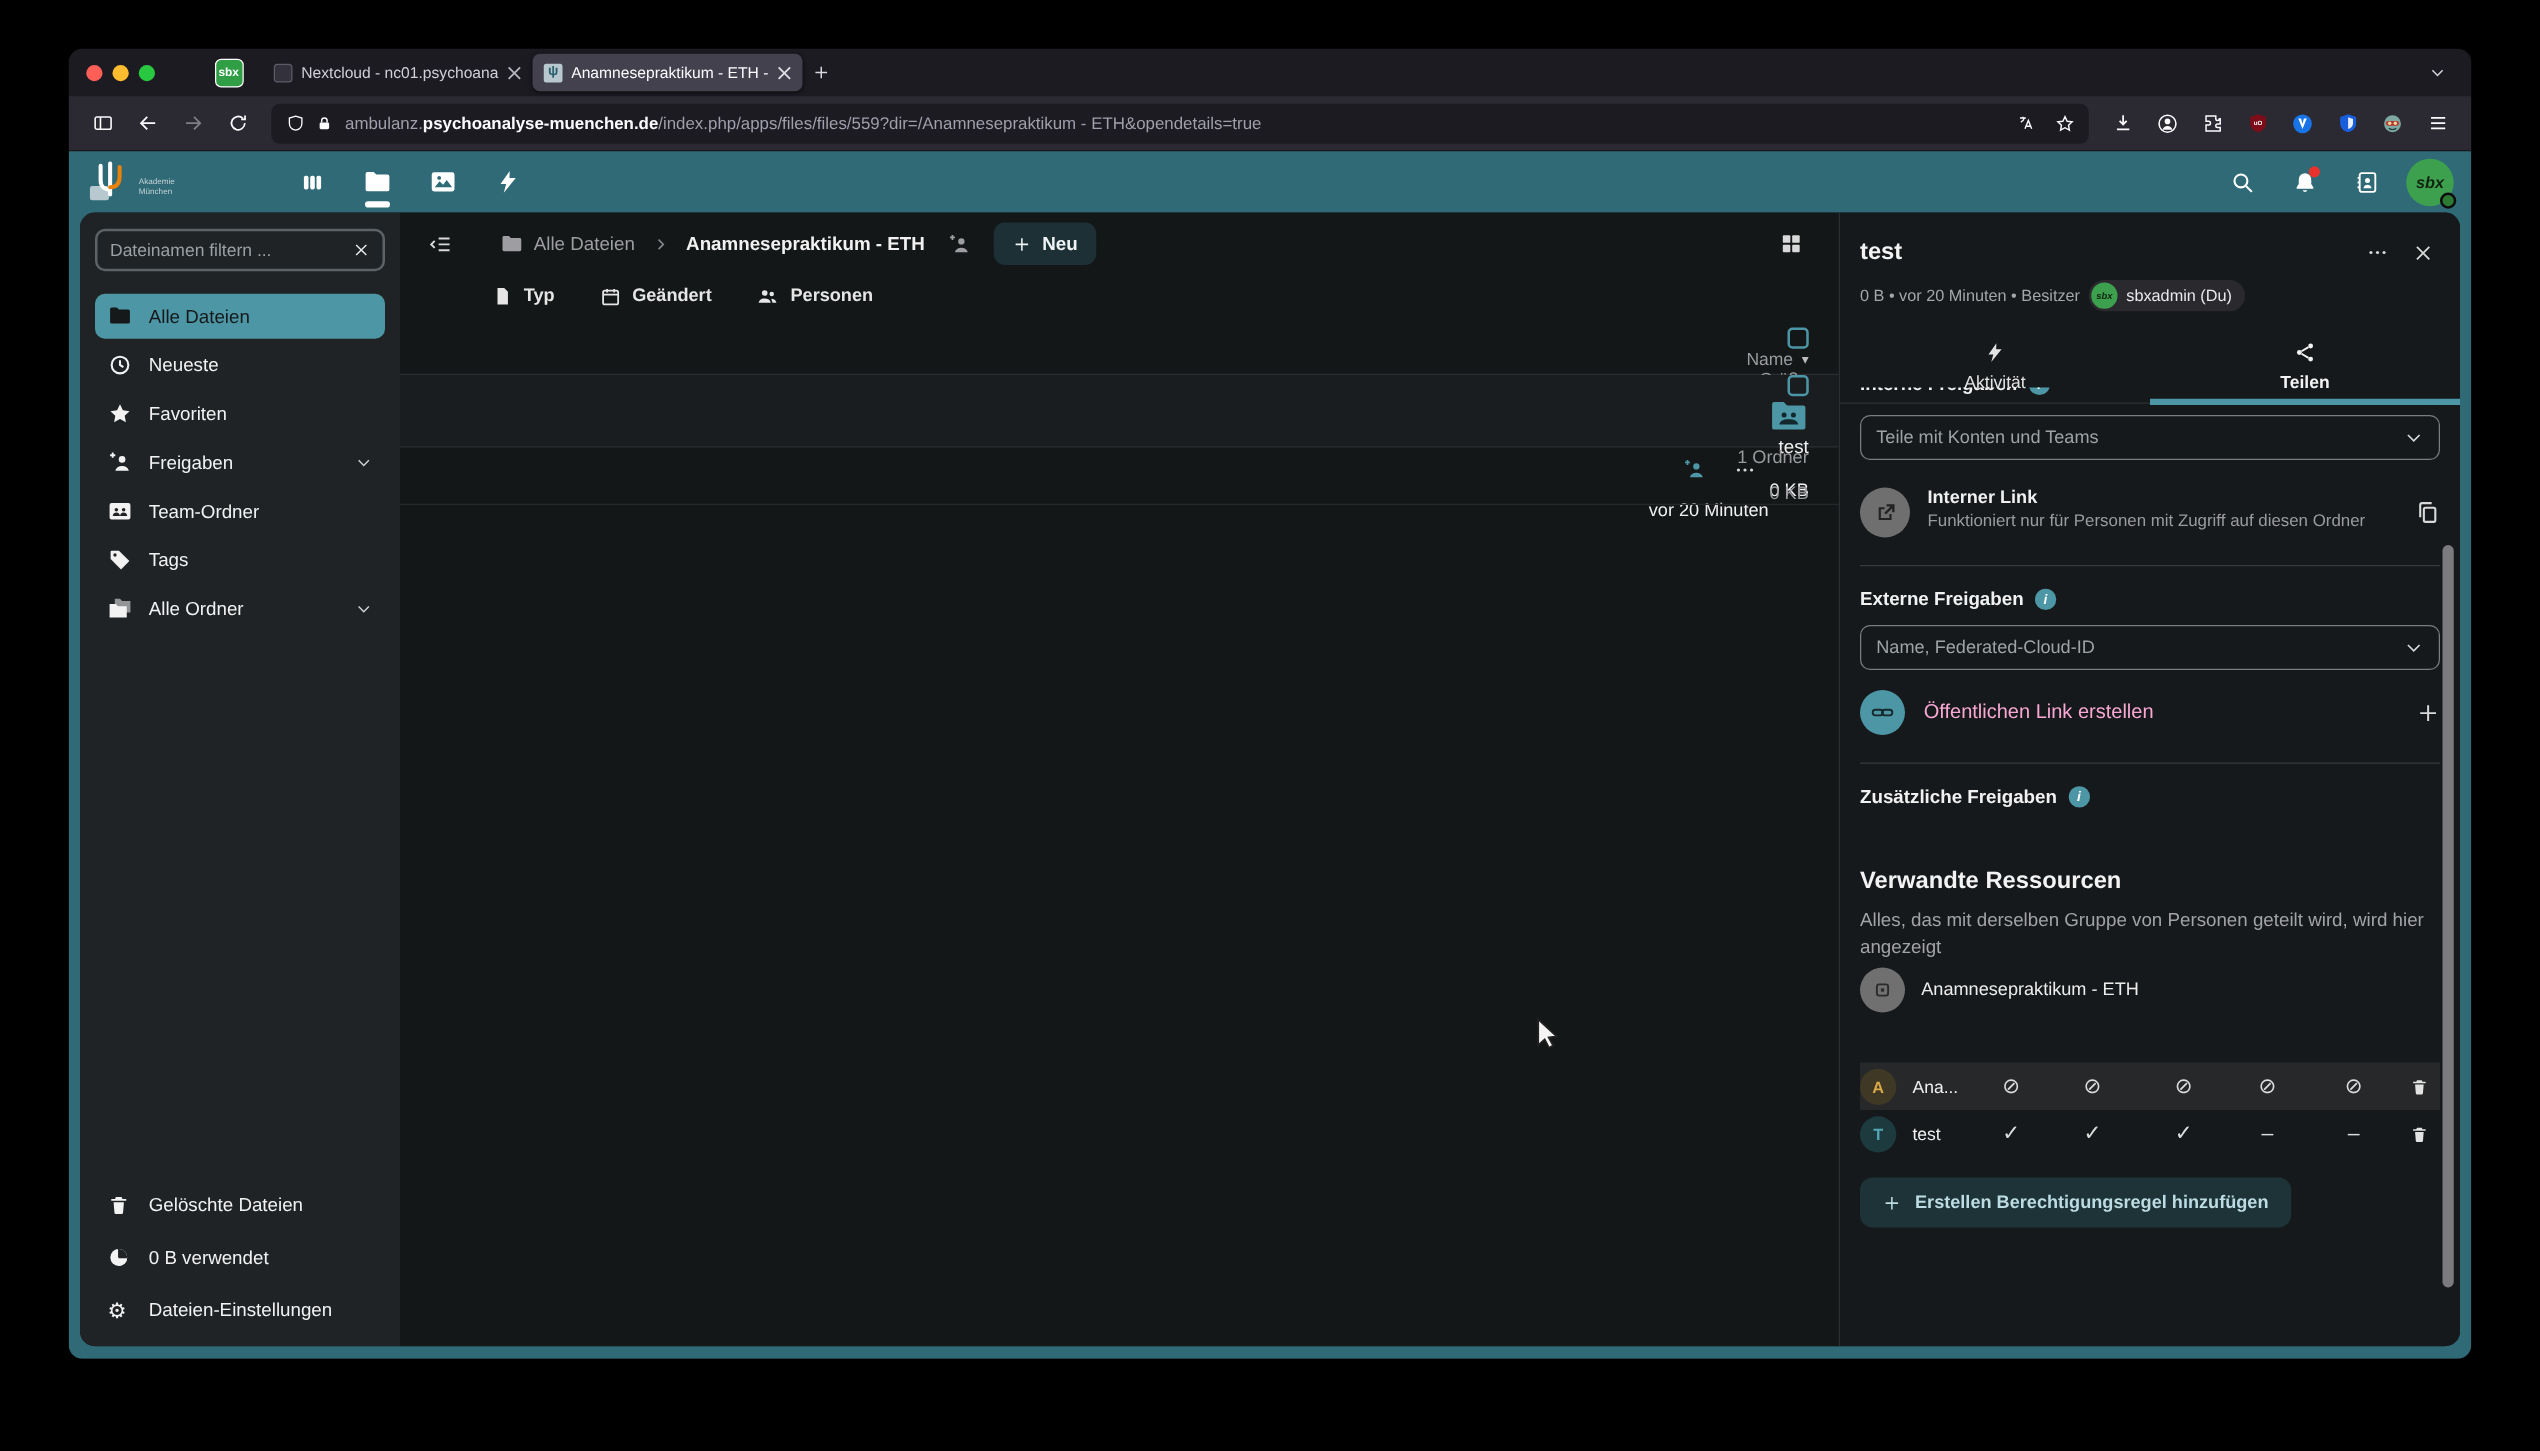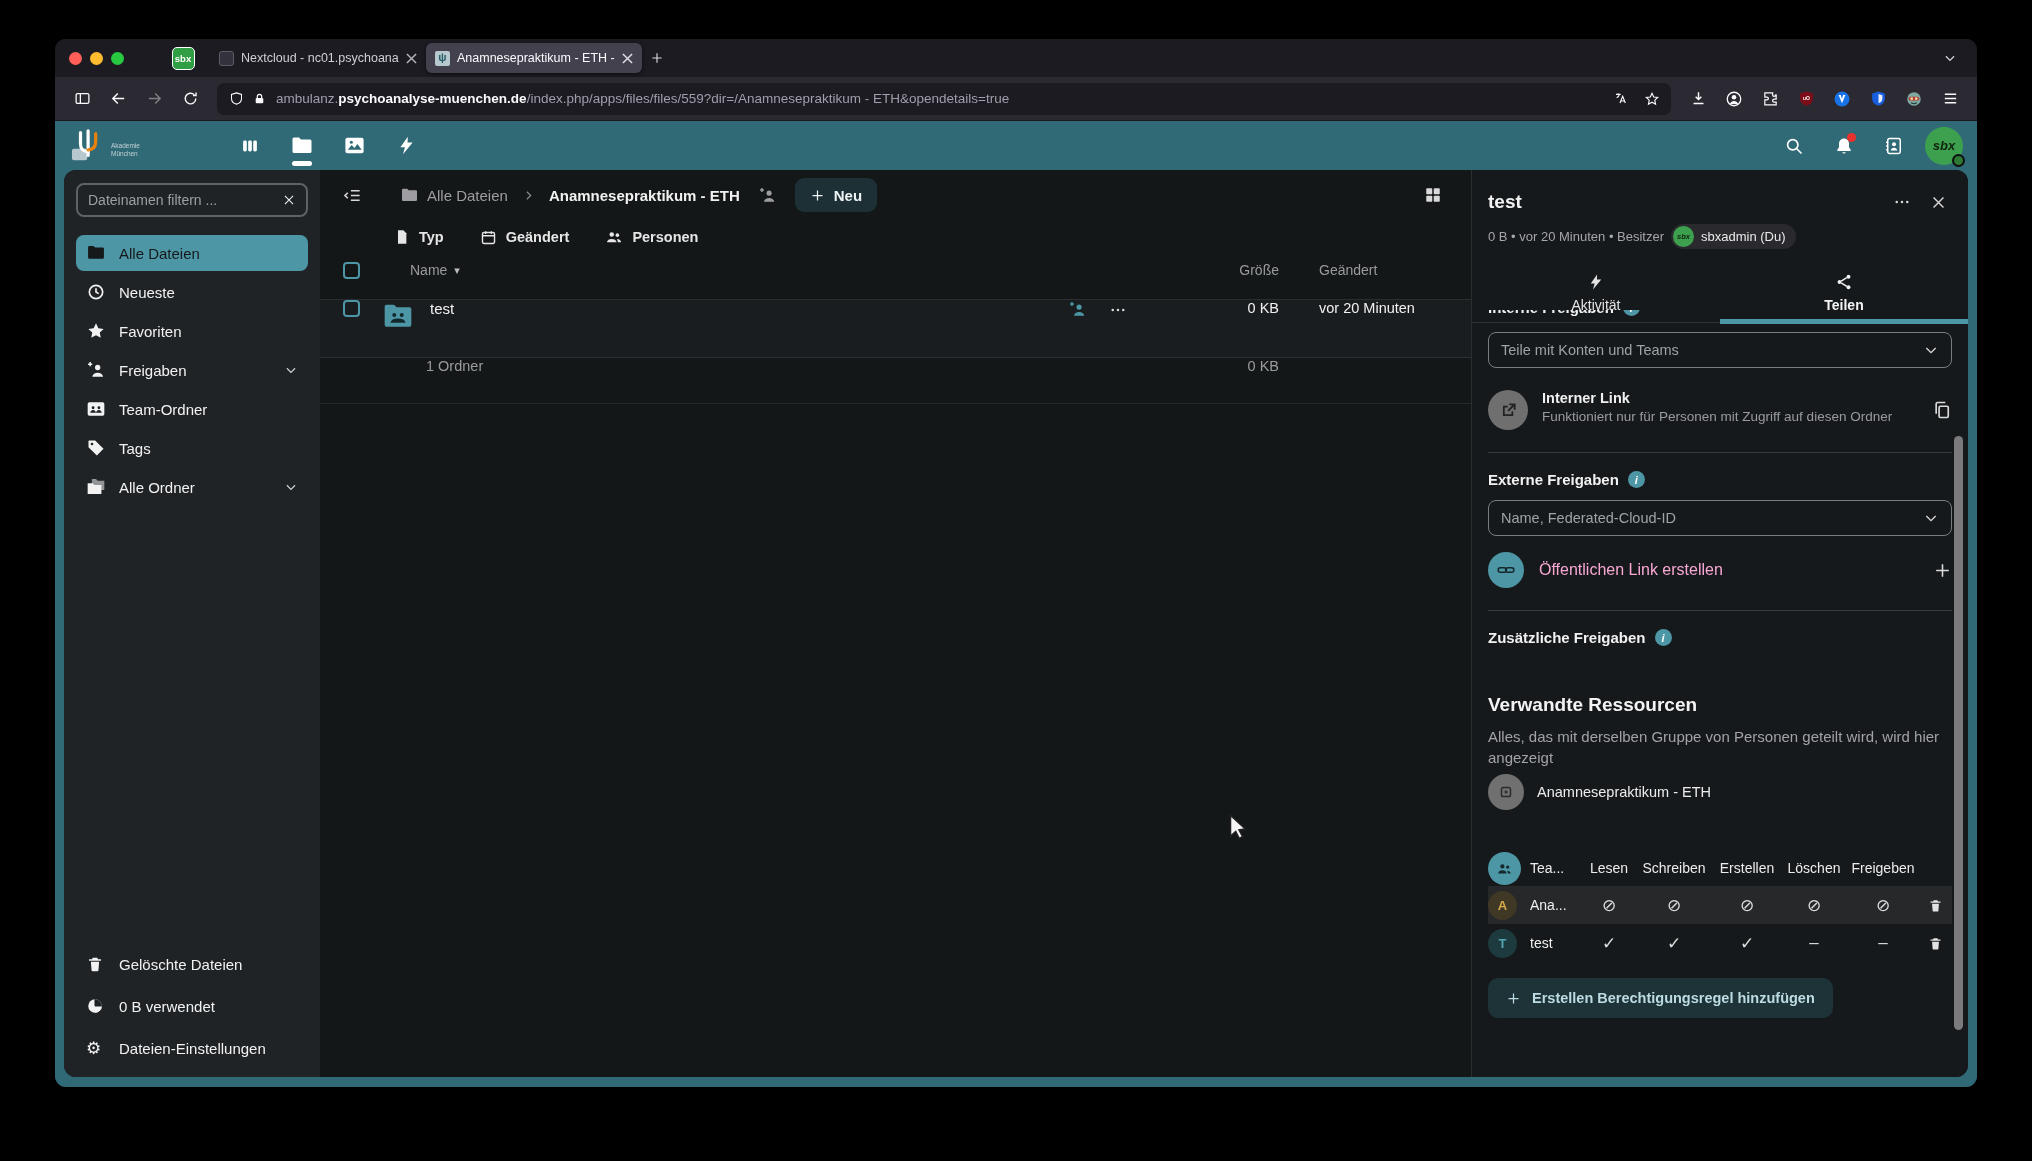--- a/index.html
+++ b/index.html
@@ -91,21 +91,21 @@
   .crumb-current { color:#f1f1f1; font-size:15px; font-weight:bold; }
   .crumb-share { color:#9d9da2; margin-left:10px; }
   .neu-btn { height:34px; margin-left:10px; padding:0 15px; border-radius:9px; background:#1d3036;
     color:#eef3f4; font-size:15px; font-weight:600; display:flex; align-items:center; gap:9px; }
   .gridview-btn { margin-left:auto; margin-right:6px; }
   .chips-row { height:34px; display:flex; align-items:center; gap:36px; padding-left:74px; flex:none; }
   .chip { display:flex; align-items:center; gap:9px; color:#e6e6e6; font-size:14.5px; font-weight:600; }
   .chip svg { color:#e6e6e6; }
 
   .ftable { margin-top:8px; display:flex; flex-direction:column; }
-  .frow { display:flex; align-items:flex-start; padding-left:23px; padding-right:24px; }
+  .frow { display:flex; align-items:flex-end; padding-left:13px; padding-right:24px;flex-direction:column; }
   .fhead { height:38px; border-bottom:1px solid #2b2e30; color:#9a9a9f; font-size:14px; }
   .cb { width:17px; height:17px; border:2px solid #4d96a5; border-radius:4px; flex:none; }
   .col-name { margin-left:50px; display:flex; align-items:center; gap:7px; }
   .sort-caret { font-size:11px; color:#bdbdbd; }
   .col-size { width:110px; text-align:right; flex:none; }
   .col-mod { width:128px; margin-left:40px; flex:none; }
   .fdata { height:58px; background:#1a1d1f; border-bottom:1px solid #2b2e30; }
   .row-foldericon { margin-left:22px; flex:none; }
   .row-name { margin-left:16px; color:#f1f1f1; font-size:15px; }
   .row-actions { margin-left:auto; display:flex; align-items:center; gap:22px; margin-right:42px; color:#d9d9d9; }
@@ -742,37 +742,20 @@
             <span class="rel-avatar">
               <svg width="18" height="18" viewBox="0 0 24 24" fill="none" stroke="#2b2b2b" stroke-width="2">
                     <rect x="6" y="6" width="12" height="12" rx="2.5"></rect>
                     <rect x="10.3" y="10.3" width="3.4" height="3.4" fill="#2b2b2b" stroke="none"></rect>
                   </svg>
             </span>
             <span class="rel-label">Anamnesepraktikum - ETH</span>
           </div>
 
           <div class="acl">
-            <div class="acl-grid acl-head">
-              <span class="acl-avatar">
-                <svg width="17" height="17" viewBox="0 0 24 24" fill="currentColor">
-                      <circle cx="9" cy="9" r="3"></circle>
-                      <circle cx="16.5" cy="10" r="2.4"></circle>
-                      <path d="M3 19c.6-3 2.9-4.5 6-4.5s5.4 1.5 6 4.5z"></path>
-                      <path d="M15.8 15.2c2.6.2 4.4 1.4 5 3.8h-4"></path>
-                    </svg>
-              </span>
-              <span>Tea...</span>
-              <span class="hc">Lesen</span>
-              <span class="hc">Schreiben</span>
-              <span class="hc">Erstellen</span>
-              <span class="hc">Löschen</span>
-              <span class="hc">Freigeben</span>
-              <span></span>
-            </div>
             <div class="acl-grid acl-row hl">
               <span class="acl-letter a">A</span>
               <span class="acl-name">Ana...</span>
               <span class="perm">⊘</span>
               <span class="perm">⊘</span>
               <span class="perm">⊘</span>
               <span class="perm">⊘</span>
               <span class="perm">⊘</span>
               <span class="acl-trash">
                 <svg width="15" height="15" viewBox="0 0 24 24" fill="currentColor">

